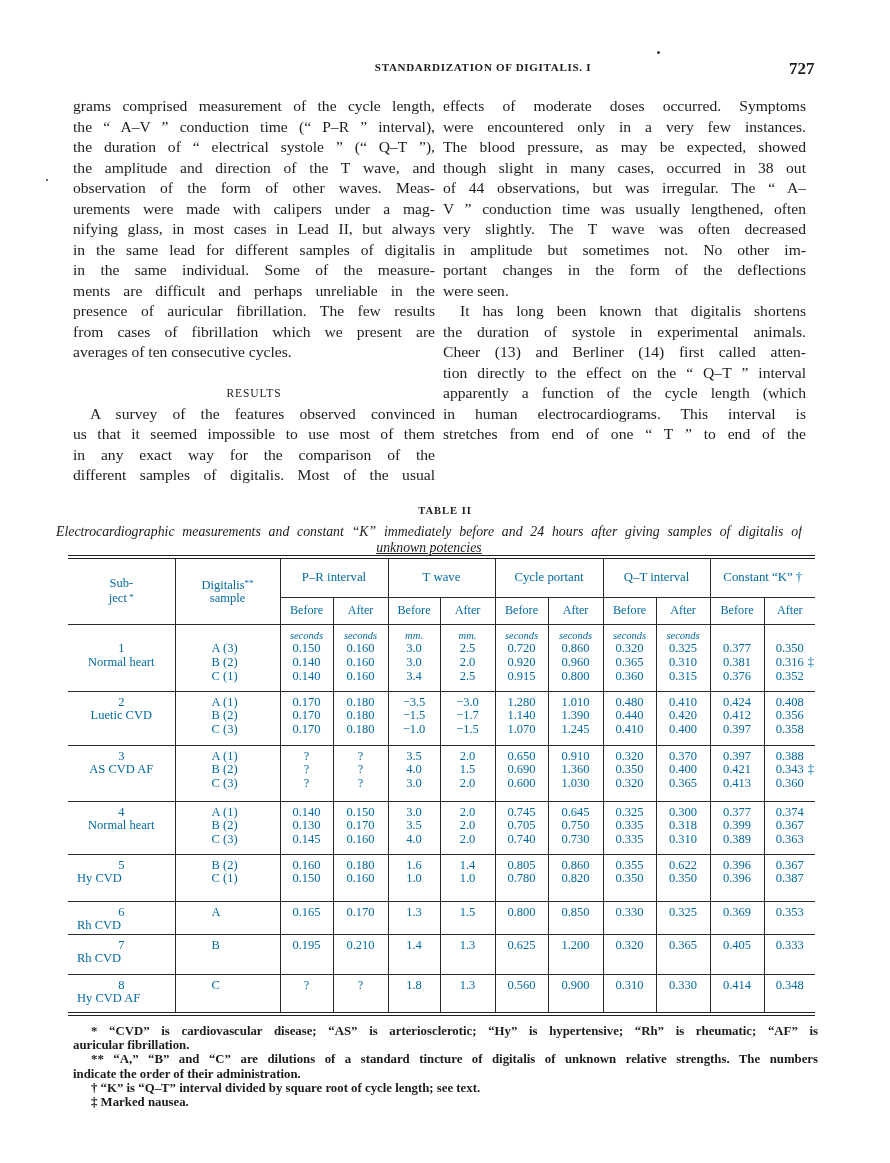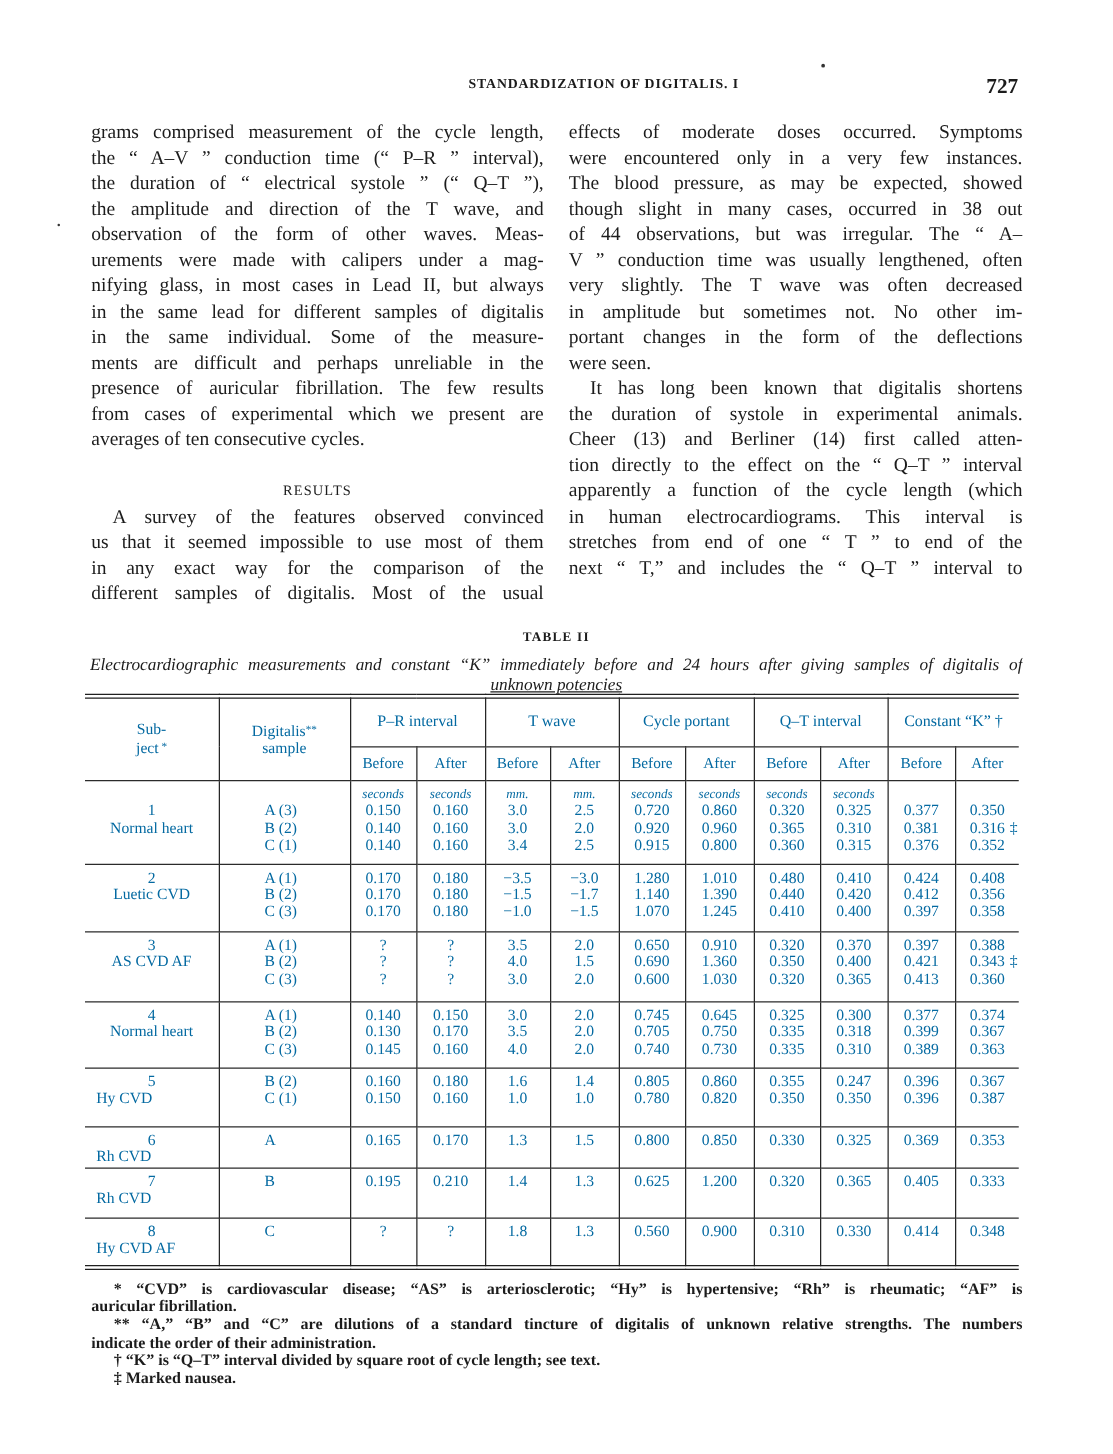--- a/index.html
+++ b/index.html
@@ -10,32 +10,32 @@
   }
   .speck { position:absolute; width:3px; height:3px; border-radius:50%; background:#333; }
   .running-title {
     position:absolute; top:61px; left:0; width:890px; text-align:center;
     font-size:11px; font-weight:bold; letter-spacing:0.7px;padding-left:38px;
   }
   .page-num { position:absolute; top:59px; left:789px; font-size:17px; font-weight:bold; }
 
   .col { position:absolute; top:96px; font-size:15.6px; line-height:20.5px; }
   .col.left { left:73px; width:362px; }
-  .col.right { left:455px; width:363px; }
+  .col.right { left:443px; width:363px; }
   .jl { display:block; height:20.5px; text-align:justify; text-align-last:justify; white-space:normal; overflow:hidden; }
   .jl.last { text-align:left; text-align-last:left; }
   .jl.indent { text-indent:17px; }
   .blank { height:20.5px; }
   .heading { height:20.5px; text-align:center; font-size:11.5px; letter-spacing:0.9px; }
 
   .table-label {
     position:absolute; top:505px; left:0; width:890px; text-align:center;
     font-size:10.5px; font-weight:bold; letter-spacing:1px;
   }
-  .caption { position:absolute; top:524px; left:72px; width:746px; font-style:italic; font-size:13.8px; line-height:16px; }
+  .caption { position:absolute; top:524px; left:56px; width:746px; font-style:italic; font-size:13.8px; line-height:16px; }
   .caption .c1 { text-align:justify; text-align-last:justify; height:16px; overflow:hidden; }
   .caption .c2 { text-align:center;text-decoration:underline; }
 
   table.data {
     position:absolute; left:68px; top:555px; width:747px;
     border-collapse:collapse; table-layout:fixed;
     font-size:12.5px; color:#0369a1;
     border-top:4px double #1f1f1f; border-bottom:4px double #1f1f1f;
   }
   table.data td, table.data th {
@@ -76,21 +76,21 @@
   <div class="jl">the “ A–V ” conduction time (“ P–R ” interval),</div>
   <div class="jl">the duration of “ electrical systole ” (“ Q–T ”),</div>
   <div class="jl">the amplitude and direction of the T wave, and</div>
   <div class="jl">observation of the form of other waves.  Meas-</div>
   <div class="jl">urements were made with calipers under a mag-</div>
   <div class="jl">nifying glass, in most cases in Lead II, but always</div>
   <div class="jl">in the same lead for different samples of digitalis</div>
   <div class="jl">in the same individual.  Some of the measure-</div>
   <div class="jl">ments are difficult and perhaps unreliable in the</div>
   <div class="jl">presence of auricular fibrillation.  The few results</div>
-  <div class="jl">from cases of experimental which we present are</div>
+  <div class="jl">from cases of fibrillation which we present are</div>
   <div class="jl last">averages of ten consecutive cycles.</div>
   <div class="blank"></div>
   <div class="heading">RESULTS</div>
   <div class="jl indent">A survey of the features observed convinced</div>
   <div class="jl">us that it seemed impossible to use most of them</div>
   <div class="jl">in any exact way for the comparison of the</div>
   <div class="jl">different samples of digitalis.  Most of the usual</div>
 </div>
 
 <div class="col right">
@@ -104,21 +104,20 @@
   <div class="jl">in amplitude but sometimes not.  No other im-</div>
   <div class="jl">portant changes in the form of the deflections</div>
   <div class="jl last">were seen.</div>
   <div class="jl indent">It has long been known that digitalis shortens</div>
   <div class="jl">the duration of systole in experimental animals.</div>
   <div class="jl">Cheer (13) and Berliner (14) first called atten-</div>
   <div class="jl">tion directly to the effect on the “ Q–T ” interval</div>
   <div class="jl">apparently a function of the cycle length (which</div>
   <div class="jl">in human electrocardiograms.  This interval is</div>
   <div class="jl">stretches from end of one “ T ” to end of the</div>
-  <div class="jl">next “ T,” and includes the “ Q–T ” interval to</div>
 </div>
 
 <div class="table-label">TABLE II</div>
 <div class="caption">
   <div class="c1">Electrocardiographic measurements and constant “K” immediately before and 24 hours after giving samples of digitalis of</div>
   <div class="c2">unknown potencies</div>
 </div>
 
 <table class="data">
   <colgroup>
@@ -455,21 +454,21 @@
         </td>
     <td>
           <div class="ln">0.860</div>
           <div class="ln">0.820</div>
         </td>
     <td>
           <div class="ln">0.355</div>
           <div class="ln">0.350</div>
         </td>
     <td able="false">
-          <div class="ln">0.247</div>
+          <div class="ln">0.622</div>
           <div class="ln">0.350</div>
         </td>
     <td>
           <div class="ln">0.396</div>
           <div class="ln">0.396</div>
         </td>
     <td>
           <div class="ln">0.367</div>
           <div class="ln">0.387</div>
         </td>

